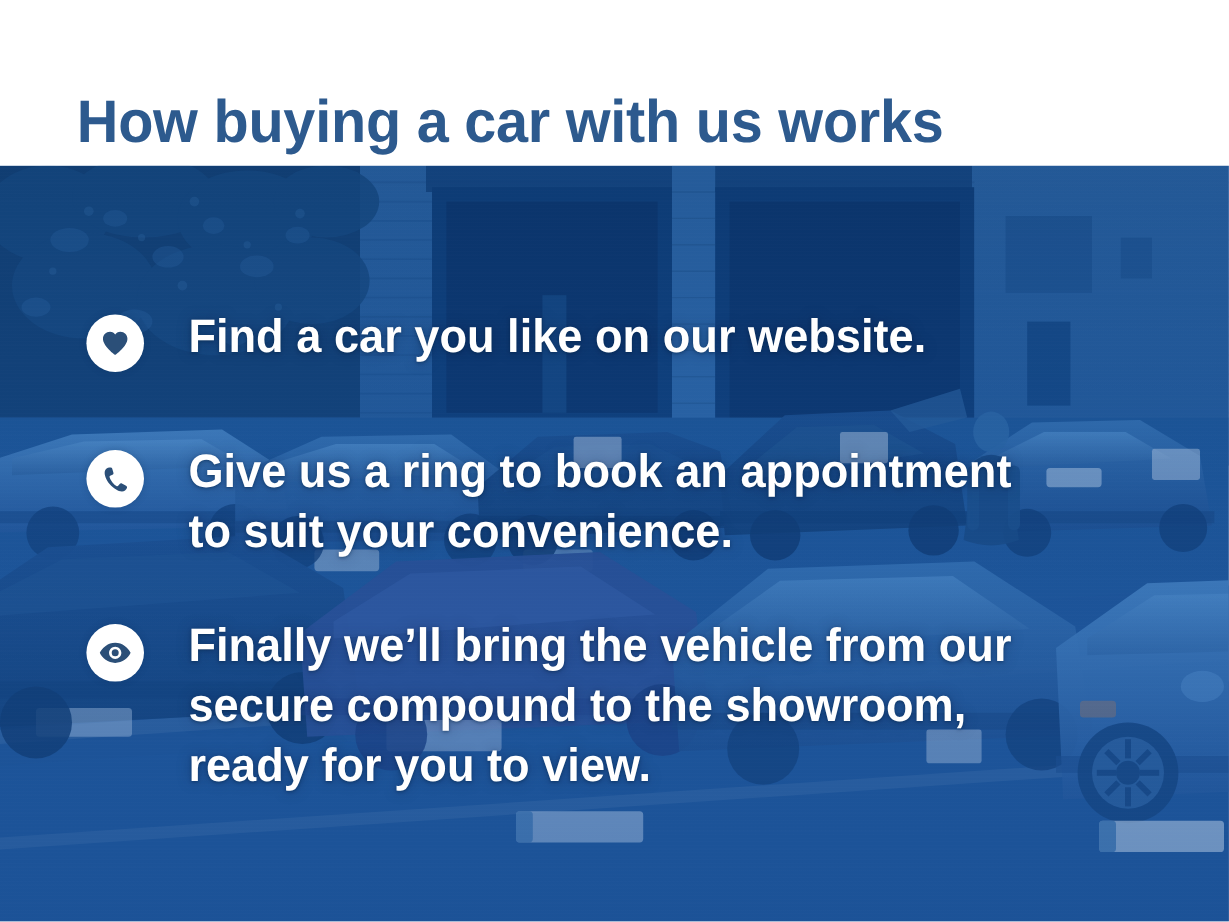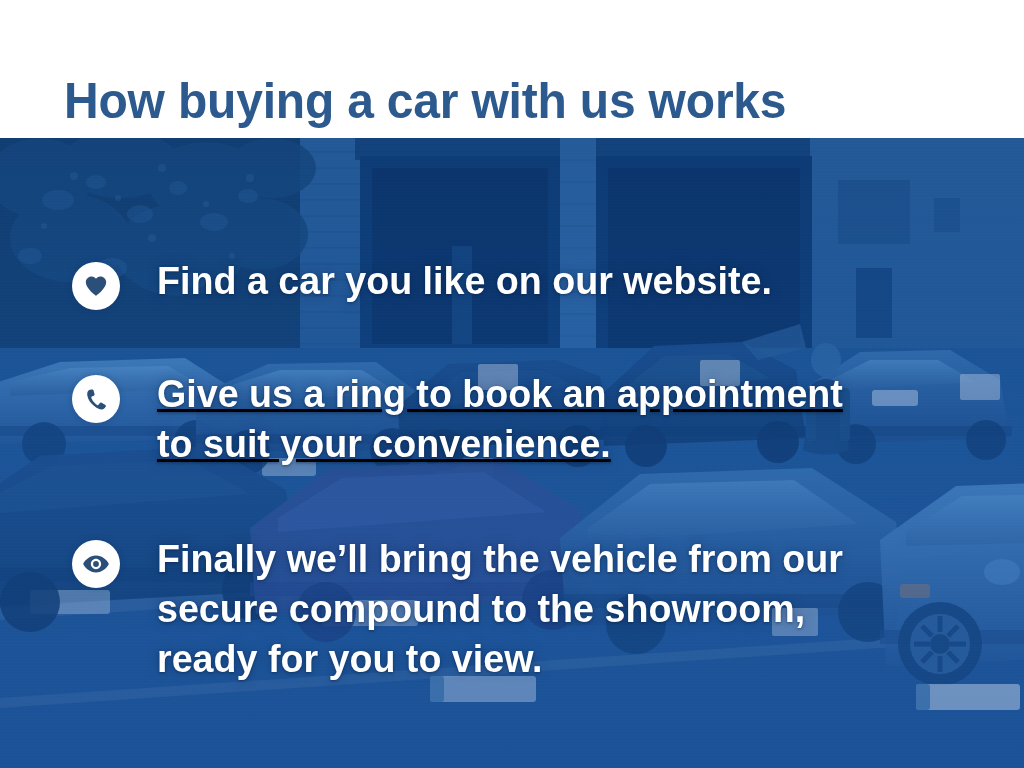--- a/index.html
+++ b/index.html
@@ -101,22 +101,22 @@
     width: 1024px;
     height: 494px;
     z-index: 30;
   }
   .bullet-row {
     position: absolute;
     display: flex;
     align-items: flex-start;
   }
   .bullet-row.r0 { left: 72px; top: 118px; }
-  .bullet-row.r1 { left: 72px; top: 231px; text-decoration: underline; }
-  .bullet-row.r2 { left: 72px; top: 376px; margin-top: 20px; }
+  .bullet-row.r1 { left: 72px; top: 231px; }
+  .bullet-row.r2 { left: 72px; top: 376px; }
 
   .bullet-icon {
     flex: 0 0 auto;
     width: 48px;
     height: 48px;
     border-radius: 50%;
     background: #ffffff;
     display: flex;
     align-items: center;
     justify-content: center;

